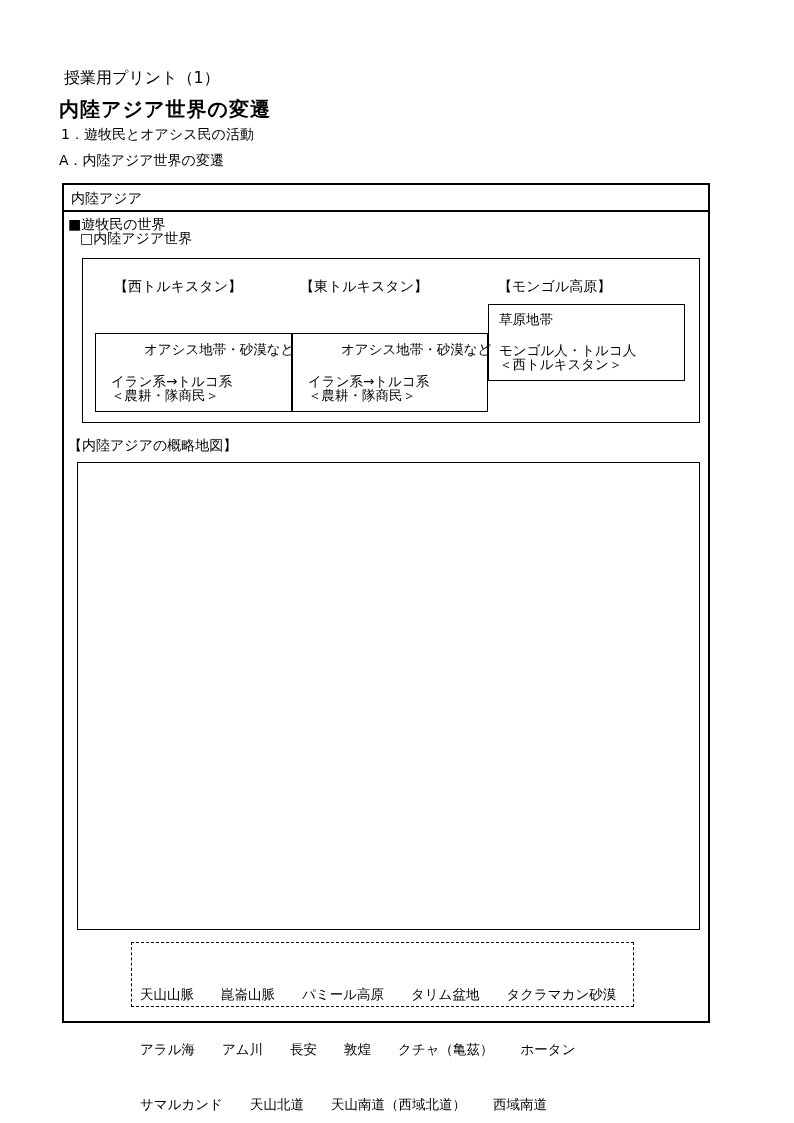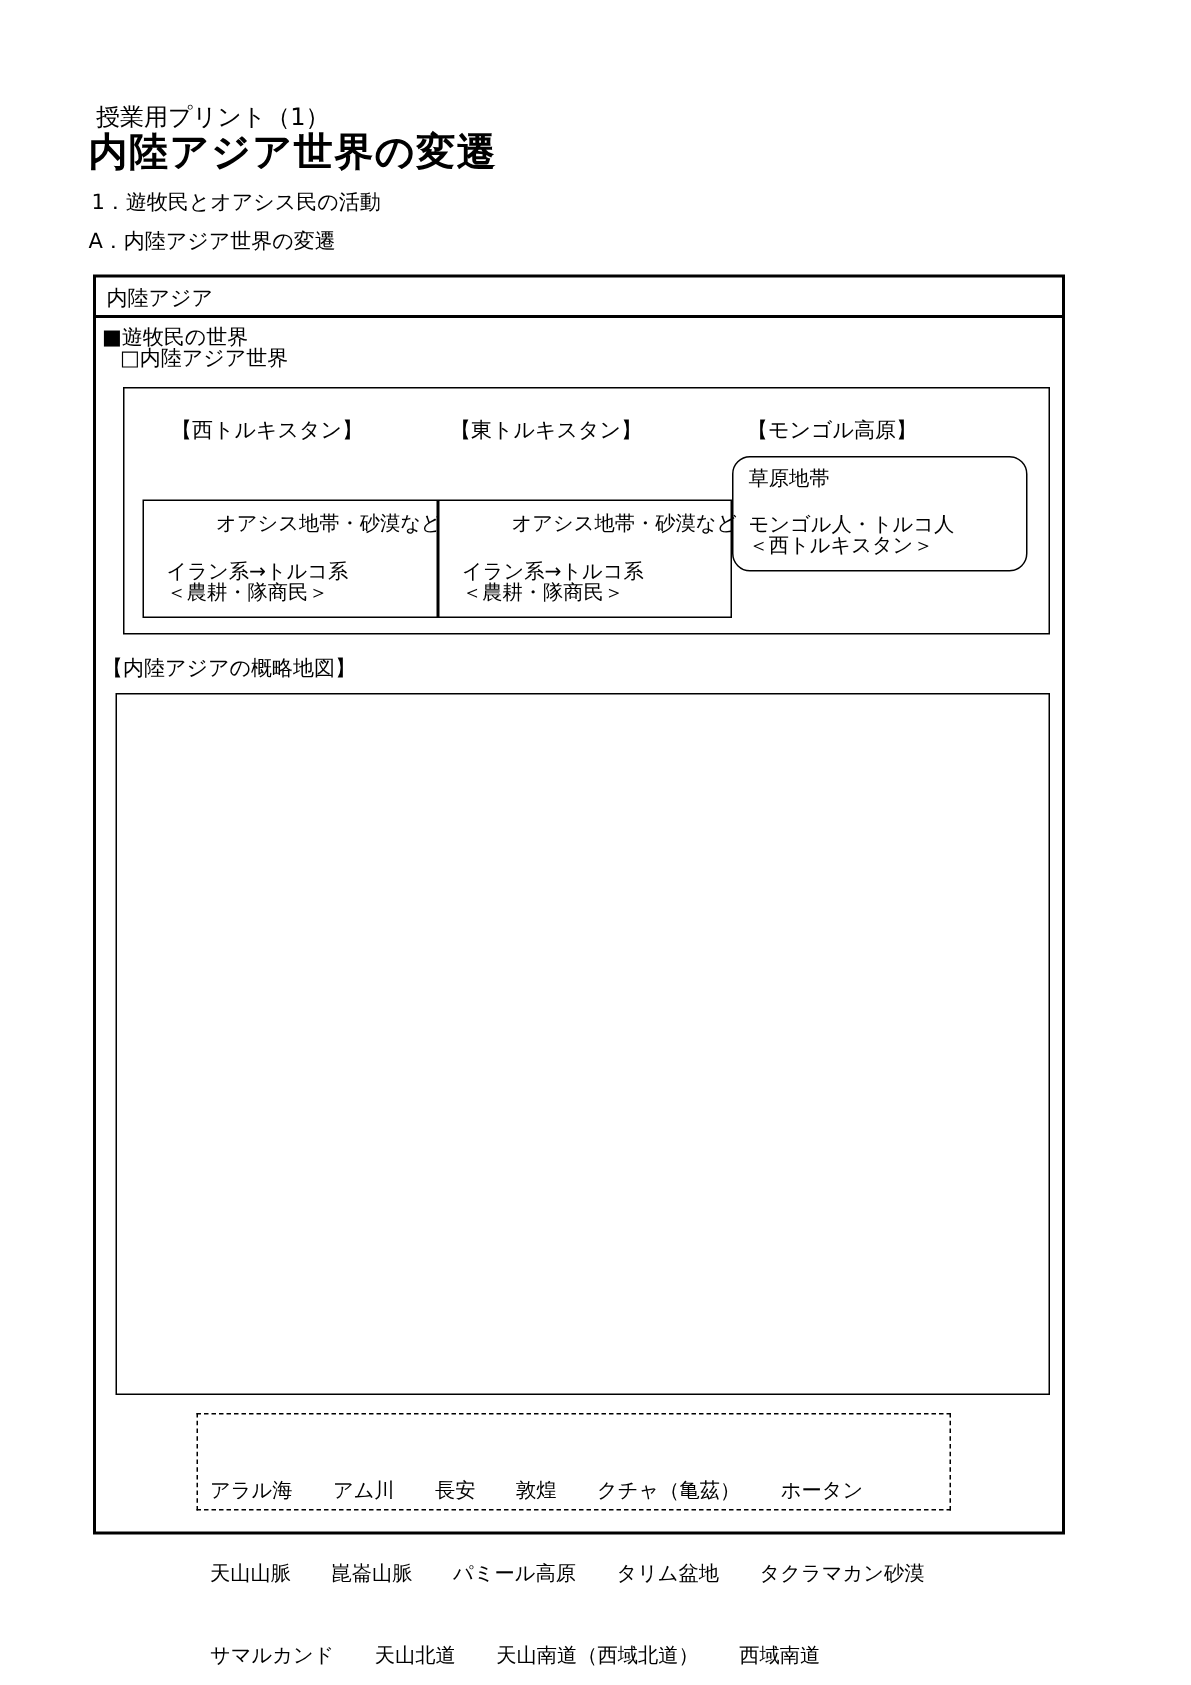--- a/index.html
+++ b/index.html
@@ -12,21 +12,21 @@
     position: relative;
     width: 794px;
     height: 1123px;
     background: #ffffff;
     overflow: hidden;
   }
   .abs { position: absolute; white-space: pre; }
 
   
   .hdr-label   { left: 64px; top: 68px;  font-size: 16px; }
-  .doc-title   { left: 59px; top: 84px;  font-size: 26px; font-weight: bold; letter-spacing: 1px; }
+  .doc-title   { left: 59px; top: 96px;  font-size: 20px; font-weight: bold; letter-spacing: 1px; }
   .lesson-line { left: 61px; top: 126px; font-size: 14px; }
   .section-line{ left: 59px; top: 152px; font-size: 14px; }
 
   
   .main-box {
     left: 62px; top: 183px; width: 648px; height: 840px;
     border: 2px solid #000000; background: #ffffff;
   }
   .main-box-header {
     left: 0; top: 0; width: 100%; height: 27px;
@@ -40,21 +40,21 @@
   .group-box {
     left: 18px; top: 73px; width: 618px; height: 165px;
     border: 1px solid #000000;
   }
   .rheading { font-size: 14px; }
   .rheading.west   { left: 31px;  top: 19px; }
   .rheading.east   { left: 217px; top: 19px; }
   .rheading.mongol { left: 415px; top: 19px; }
 
   .region-box { border: 1px solid #000000; background: #ffffff; }
-  .mongol-box { left: 405px; top: 45px; width: 197px; height: 77px; border-radius: 12px; }
+  .mongol-box { left: 405px; top: 45px; width: 197px; height: 77px; }
   .west-box   { left: 12px;  top: 74px; width: 197px; height: 79px; }
   .east-box   { left: 209px; top: 74px; width: 196px; height: 79px; }
 
   .rl { font-size: 13.5px; line-height: 14px; }
   .oasis-l1  { left: 8px;  top: 8px; margin-left: 40px;  }
   .oasis-l2  { left: 15px; top: 40px; }
   .oasis-l3  { left: 15px; top: 54px; }
   .mongol-l1 { left: 10px; top: 7px;  }
   .mongol-l2 { left: 10px; top: 38px; }
   .mongol-l3 { left: 10px; top: 52px; }
@@ -113,20 +113,20 @@
         <div class="abs rl oasis-l2">イラン系→トルコ系</div>
         <div class="abs rl oasis-l3">＜農耕・隊商民＞</div>
       </div>
 
     </div>
 
     <div class="abs map-caption">【内陸アジアの概略地図】</div>
     <div class="abs map-box"></div>
 
     <div class="abs word-bank">
+      <div class="wb-line">天山山脈　　崑崙山脈　　パミール高原　　タリム盆地　　タクラマカン砂漠</div>
       <div class="wb-line">アラル海　　アム川　　長安　　敦煌　　クチャ（亀茲）　　ホータン</div>
-      <div class="wb-line">天山山脈　　崑崙山脈　　パミール高原　　タリム盆地　　タクラマカン砂漠</div>
       <div class="wb-line">サマルカンド　　天山北道　　天山南道（西域北道）　　西域南道</div>
     </div>
 
   </div>
 
 </div>
 
 </body></html>

